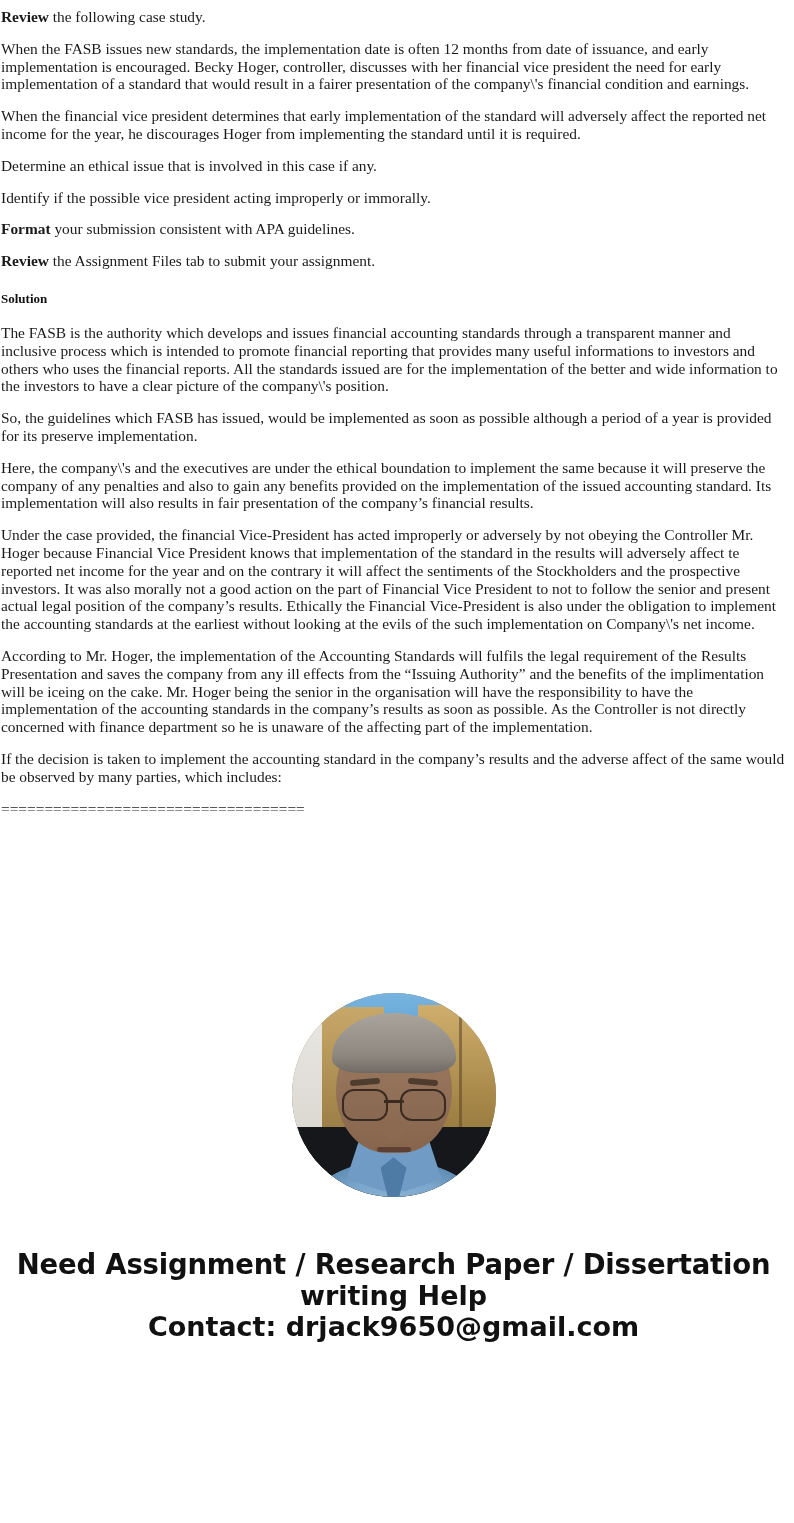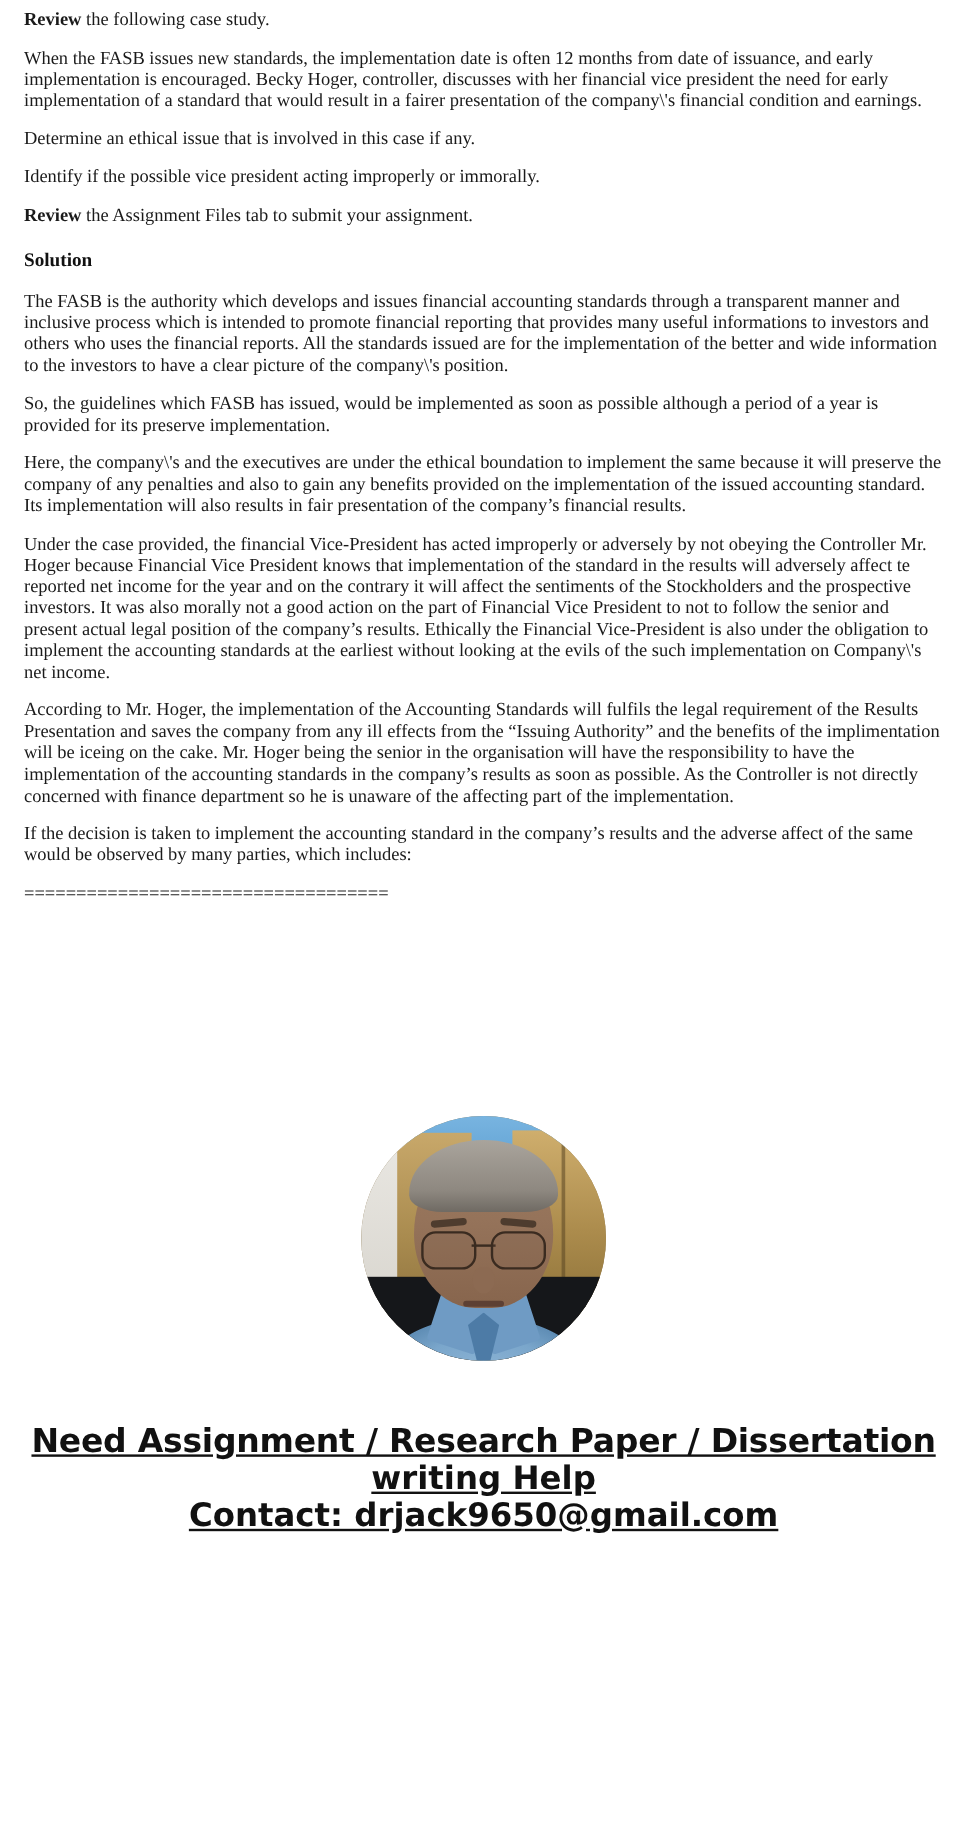--- a/index.html
+++ b/index.html
@@ -11,35 +11,35 @@
   body {
     width: 794px;
     font-family: "Liberation Serif", "DejaVu Serif", serif;
     color: #1a1a1a;
     -webkit-font-smoothing: antialiased;
   }
   .page {
     width: 794px;
     min-height: 1523px;
     box-sizing: border-box;
-    padding: 8px 8px 0 20px;
+    padding: 8px 8px 0 1px;
     position: relative;
   }
   p.para {
     font-size: 15.4px;
     line-height: 17.8px;
     margin: 0 0 14px 0;
     text-align: left;
     color: #1a1a1a;
   }
   p.para b, span.lead {
     font-weight: bold;
   }
   h2.solution {
-    font-size: 16px;
+    font-size: 13px;
     line-height: 22px;
     font-weight: bold;
     margin: 18px 0 14px 0;
     color: #111111;
   }
   .divider {
     font-size: 15.4px;
     line-height: 17.8px;
     letter-spacing: 0px;
     margin: 14px 0 0 0;
@@ -197,49 +197,50 @@
     width: 34px; height: 5px;
     background: #5d4033;
     border-radius: 3px;
   }
   .footer {
     text-align: center;
     font-family: "DejaVu Sans", "Liberation Sans", sans-serif;
     font-weight: bold;
     color: #111111;
     margin-top: 52px;
-    text-decoration: underline;
   }
   .footer .line1 {
     font-size: 27.5px;
     line-height: 31px;
     letter-spacing: -0.2px;
   }
   .footer .line2 {
     font-size: 27px;
     line-height: 31px;
   }
 </style>
 </head>
 <body>
 
 <div class="page">
 
   <p class="para"><b>Review</b><span> the following case study.</span></p>
 
   <p class="para"><span>When the FASB issues new standards, the implementation date is often 12 months from date of issuance, and early implementation is encouraged. Becky Hoger, controller, discusses with her financial vice president the need for early implementation of a standard that would result in a fairer presentation of the company\'s financial condition and earnings.</span></p>
 
+  <p class="para"><span>When the financial vice president determines that early implementation of the standard will adversely affect the reported net income for the year, he discourages Hoger from implementing the standard until it is required.</span></p>
 
 
   <p class="para"><span>Determine an ethical issue that is involved in this case if any.</span></p>
 
   <p class="para"><span>Identify if the possible vice president acting improperly or immorally.</span></p>
 
 
 
+  <p class="para"><b>Format</b><span> your submission consistent with APA guidelines.</span></p>
 
   <p class="para"><b>Review</b><span> the Assignment Files tab to submit your assignment.</span></p>
 
   <h2 class="solution">Solution</h2>
 
   <p class="para">The FASB is the authority which develops and issues financial accounting standards through a transparent manner and inclusive process which is intended to promote financial reporting that provides many useful informations to investors and others who uses the financial reports. All the standards issued are for the implementation of the better and wide information to the investors to have a clear picture of the company\'s position.</p>
   <p class="para">So, the guidelines which FASB has issued, would be implemented as soon as possible although a period of a year is provided for its preserve implementation.</p>
   <p class="para">Here, the company\'s and the executives are under the ethical boundation to implement the same because it will preserve the company of any penalties and also to gain any benefits provided on the implementation of the issued accounting standard. Its implementation will also results in fair presentation of the company’s financial results.</p>
   <p class="para">Under the case provided, the financial Vice-President has acted improperly or adversely by not obeying the Controller Mr. Hoger because Financial Vice President knows that implementation of the standard in the results will adversely affect te reported net income for the year and on the contrary it will affect the sentiments of the Stockholders and the prospective investors. It was also morally not a good action on the part of Financial Vice President to not to follow the senior and present actual legal position of the company’s results. Ethically the Financial Vice-President is also under the obligation to implement the accounting standards at the earliest without looking at the evils of the such implementation on Company\'s net income.</p>
   <p class="para">According to Mr. Hoger, the implementation of the Accounting Standards will fulfils the legal requirement of the Results Presentation and saves the company from any ill effects from the “Issuing Authority” and the benefits of the implimentation will be iceing on the cake. Mr. Hoger being the senior in the organisation will have the responsibility to have the implementation of the accounting standards in the company’s results as soon as possible. As the Controller is not directly concerned with finance department so he is unaware of the affecting part of the implementation.</p>

